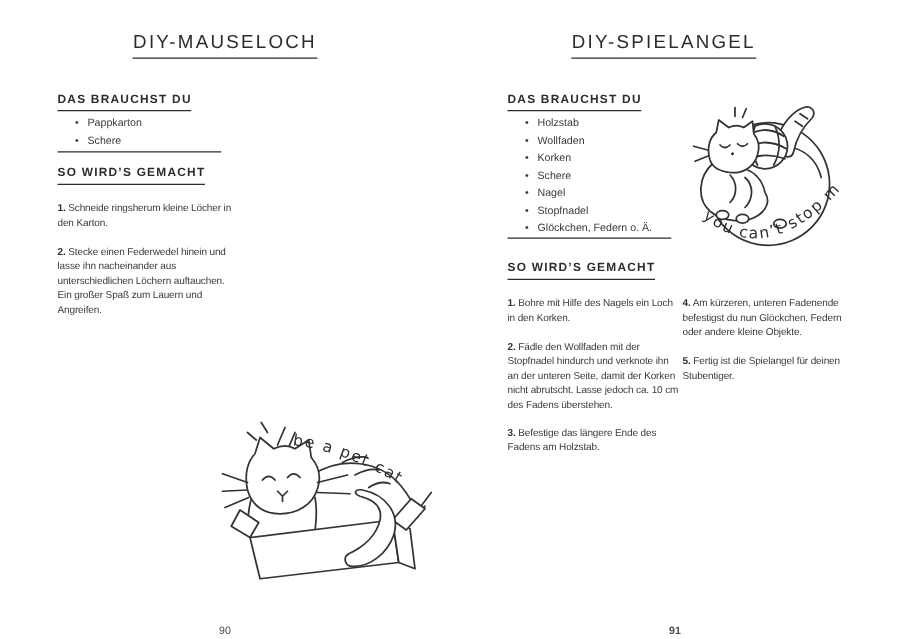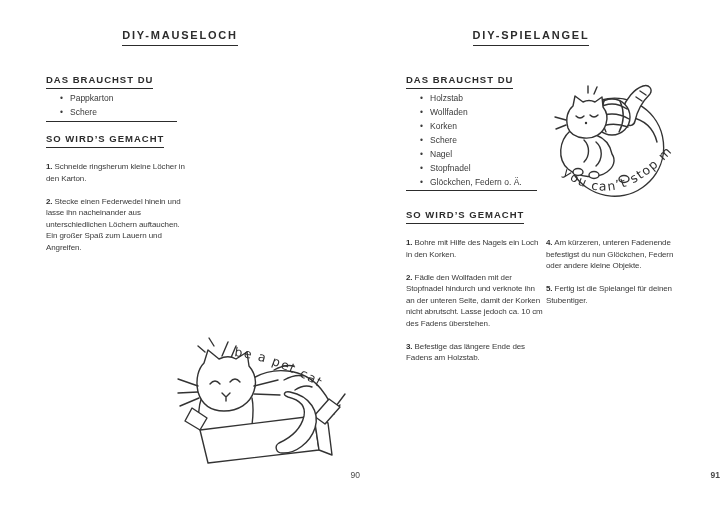--- a/index.html
+++ b/index.html
@@ -5,21 +5,21 @@
   html,body{margin:0;padding:0;}
   body{
     width:720px;height:511px;background:#ffffff;
     font-family:"Liberation Sans",sans-serif;color:#3a3a3a;
     position:relative;overflow:hidden;
   }
   .title-wrap{position:absolute;top:25px;text-align:center;}
   .title-left{left:0;width:360px;}
   .title-right{left:352px;width:358px;}
   .page-title{
-    display:inline-block;font-size:11px;font-weight:bold;letter-spacing:1.8px;
+    display:inline-block;font-size:15px;font-weight:normal;letter-spacing:1.8px;
     color:#2c2c2c;border-bottom:1.6px solid #2c2c2c;padding-bottom:4px;white-space:nowrap;
   }
   .sec-heading{
     position:absolute;display:inline-block;font-size:9.5px;font-weight:bold;
     letter-spacing:1px;color:#2c2c2c;border-bottom:1.3px solid #2c2c2c;
     padding-bottom:2.5px;white-space:nowrap;
   }
   #mh-left{left:46px;top:74px;}
   #mh-right{left:406px;top:74px;}
   #sh-left{left:46px;top:133px;}
@@ -31,21 +31,21 @@
   #mat-right{left:406px;top:91px;}
   .divider{position:absolute;width:131px;border:none;border-top:1.3px solid #2c2c2c;margin:0;}
   #div-left{left:46px;top:121px;}
   #div-right{left:406px;top:190px;}
   .steps{position:absolute;font-size:8px;line-height:11.5px;letter-spacing:-0.1px;color:#3a3a3a;margin-top:12px;}
   #steps-left{left:46px;top:149px;width:140px;}
   #steps-r1{left:406px;top:225px;width:138px;}
   #steps-r2{left:546px;top:225px;width:136px;}
   .step{margin:0 0 11.5px 0;}
   .step b{font-weight:bold;color:#2e2e2e;}
-  .pagenum{position:absolute;top:470px;font-size:8.5px;color:#4a4a4a;text-align:right;}
+  .pagenum{position:absolute;top:499px;font-size:8.5px;color:#4a4a4a;text-align:center;}
   #pn-left{left:0;width:360px;}
   #pn-right{left:360px;width:360px;font-weight:bold;}
   .illus{position:absolute;overflow:visible;}
   #illus-left{left:178px;top:336px;}
   #illus-right{left:550px;top:82px;}
   .ink path, .ink circle, .ink ellipse{
     fill:none;stroke:#333333;stroke-width:1.4;stroke-linecap:round;stroke-linejoin:round;
   }
   .ink .wfill{fill:#ffffff;}
   .ink .dot{fill:#333333;stroke:none;}

